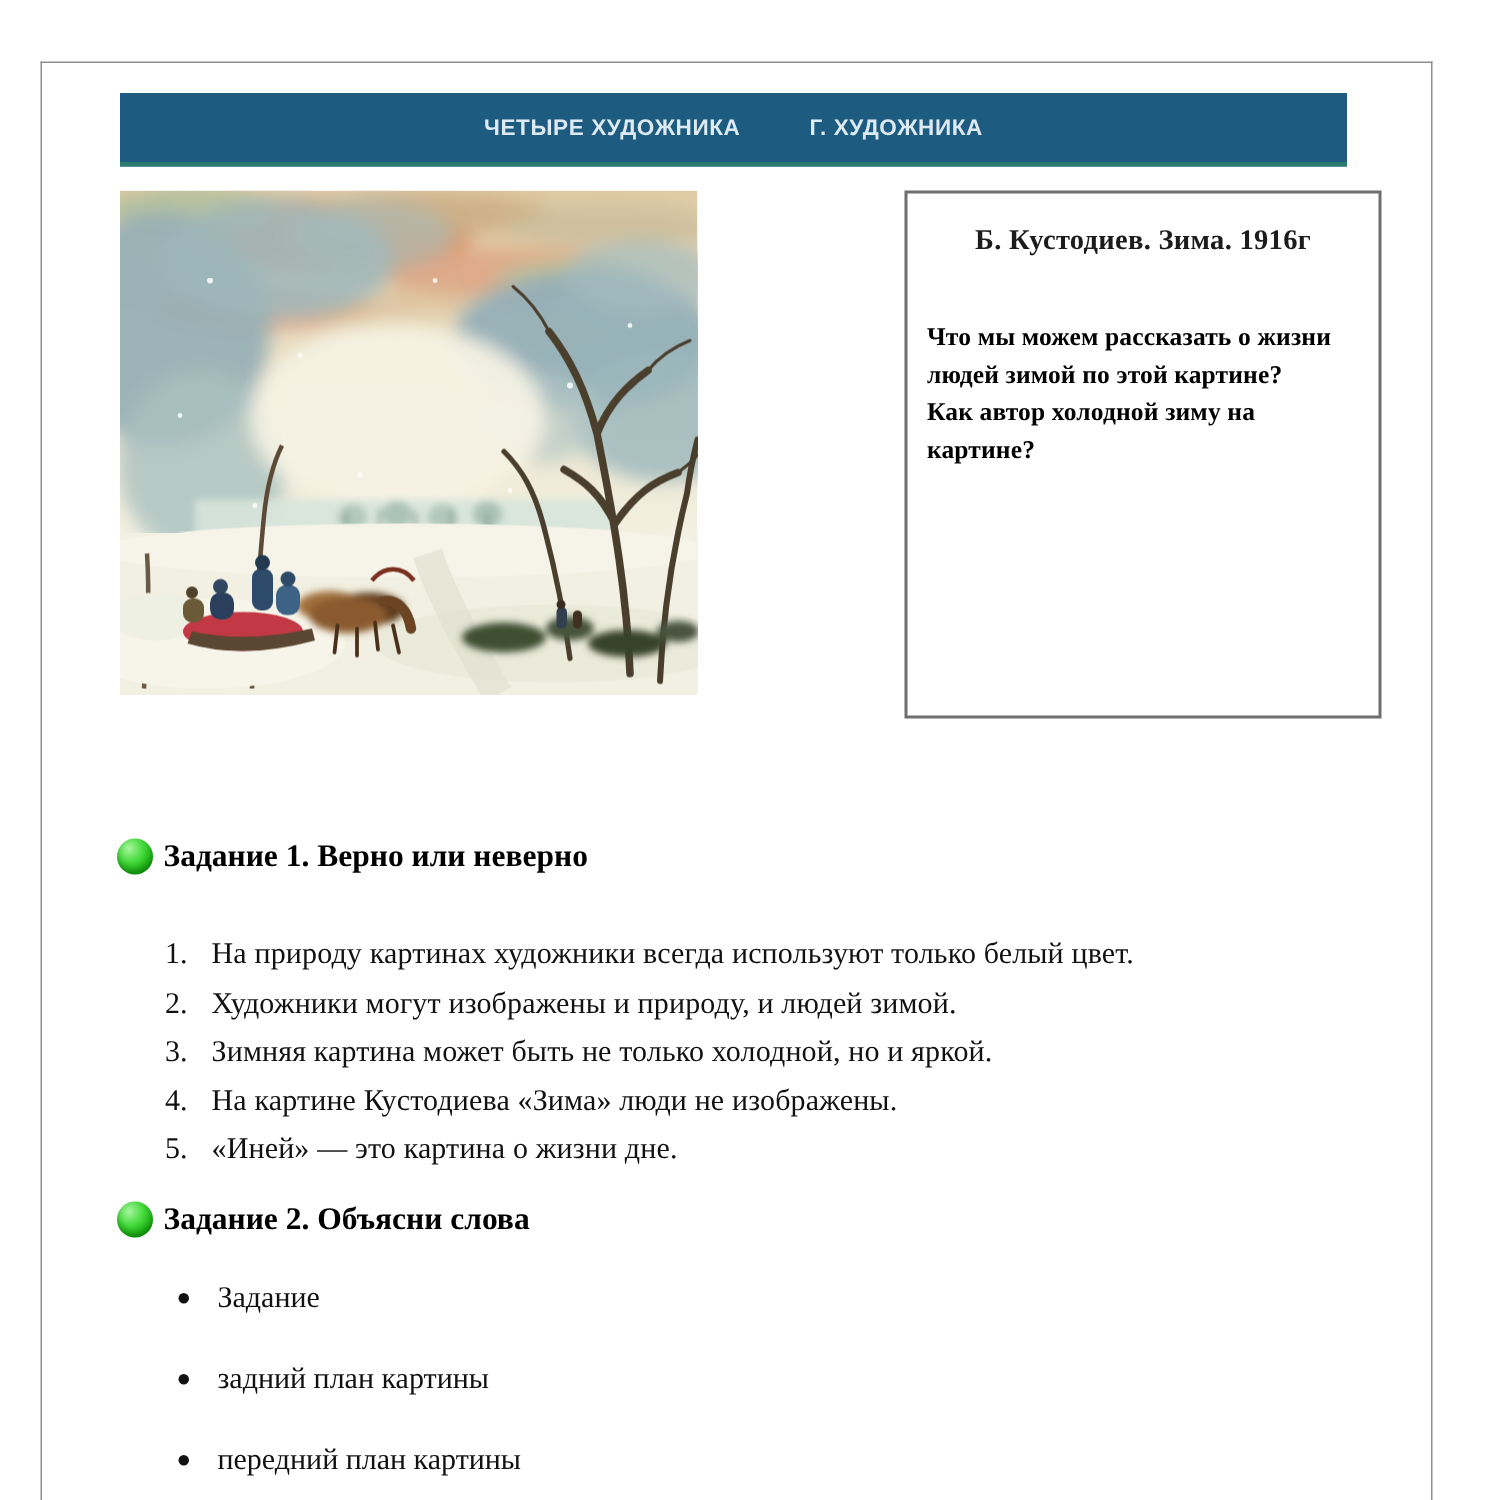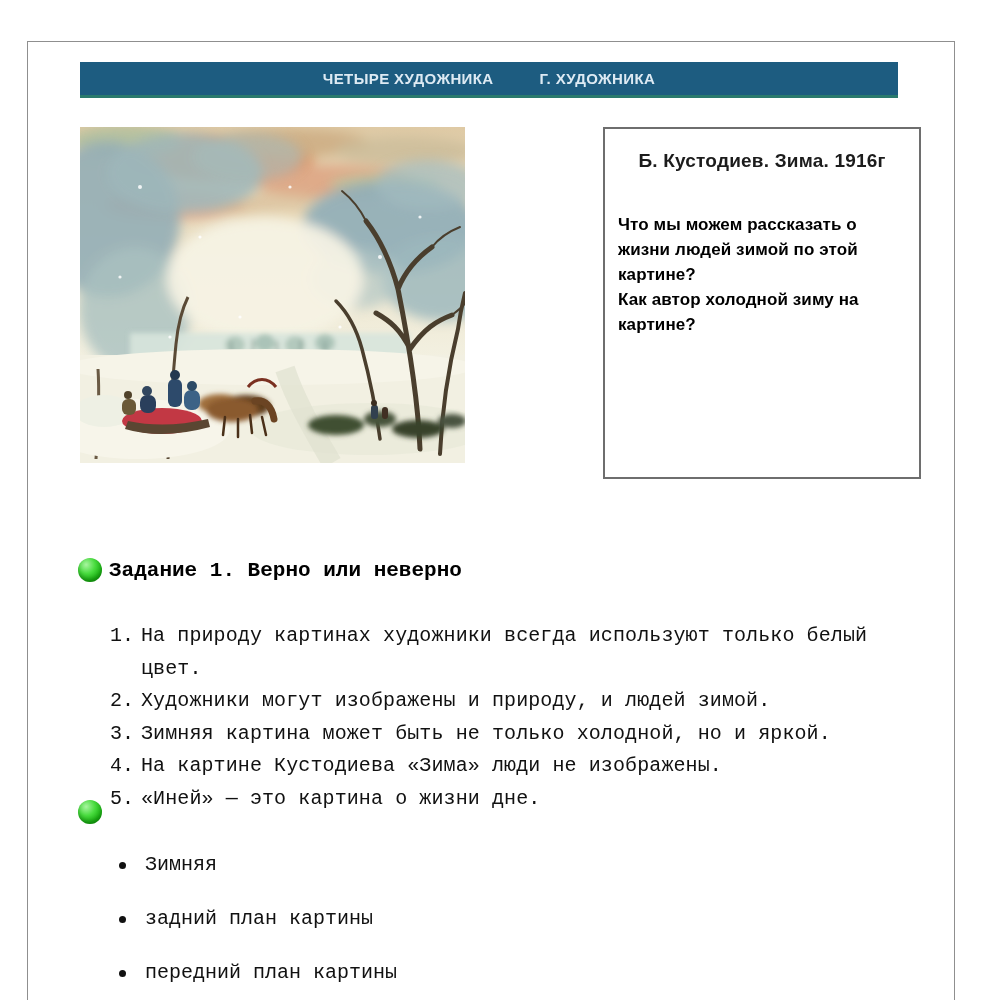--- a/index.html
+++ b/index.html
@@ -1,37 +1,37 @@
 <!DOCTYPE html>
 <html><head>
 <meta charset="utf-8">
 <style>
   * { margin:0; padding:0; box-sizing:border-box; }
   html,body { width:1000px; height:1000px; background:#ffffff; overflow:hidden;
               font-family:"Liberation Serif", serif; }
-  .abs { position:absolute;font-family:Liberation Mono, monospace; }
+  .abs { position:absolute; }
 
   .page-frame { left:27px; top:41px; width:928px; height:959px;
                 border:1px solid #8f8f8f; border-bottom:none; background:#fff; }
 
   
-  .header-bar { left:80px; top:62px; width:818px; height:36px;
+  .header-bar { left:80px; top:62px; width:818px; height:49px;
                 background:#1d5c80; border-bottom:3px solid #2a7a6d;
                 display:flex; align-items:center; justify-content:center; gap:46px;
                 font-family:"Liberation Sans", sans-serif; font-weight:bold;
                 font-size:15px; letter-spacing:.4px; color:#ddeaf3; }
 
   
   .painting { left:80px; top:127px; width:385px; height:336px; overflow:hidden; }
   .painting svg { display:block; width:100%; height:100%; }
 
   
   .info-box { left:603px; top:127px; width:318px; height:352px;
               border:2px solid #6e6e6e; background:#fff; padding:12px 13px;
-              font-family:Liberation Sans, sans-serif; }
+              font-family:Liberation Serif, serif; }
   .info-title { margin-top:9px; text-align:center; font-size:19px; font-weight:bold;
                 color:#1c1c1c; letter-spacing:.2px; }
   .info-questions { margin-top:40px; font-size:17px; font-weight:bold;
                     color:#000000; line-height:25px; letter-spacing:.1px; }
   .info-questions p { margin:0; }
 
   
   .task-heading { left:78px; display:flex; align-items:center; gap:7px;
                   font-weight:bold; font-size:21px; color:#000; }
   .task-heading.h1 { top:558px; }
@@ -221,27 +221,28 @@
     </div>
 
     <div class="t1-row">
       <span class="t1-num">5.</span>
       <span class="t1-text">«Иней» — это картина о жизни дне.</span>
     </div>
   </div>
 
 <div class="abs task-heading h2">
   <span class="green-dot"></span>
+  <span>Задание 2. Объясни слова</span>
 </div>
 
 <div class="abs t2-list">
 
     <div class="t2-row">
       <span class="t2-dot"></span>
-      <span>Зимняя</span>
+      <span>Задание</span>
     </div>
 
     <div class="t2-row">
       <span class="t2-dot"></span>
       <span>задний план картины</span>
     </div>
 
     <div class="t2-row">
       <span class="t2-dot"></span>
       <span>передний план картины</span>

